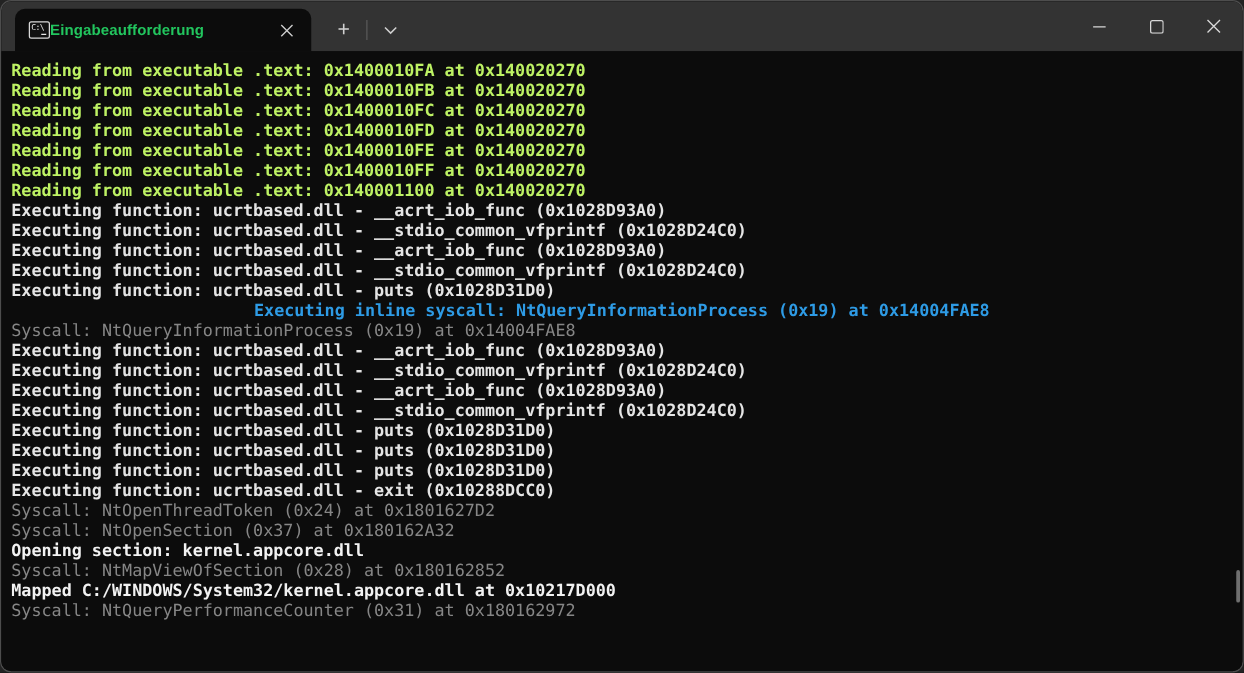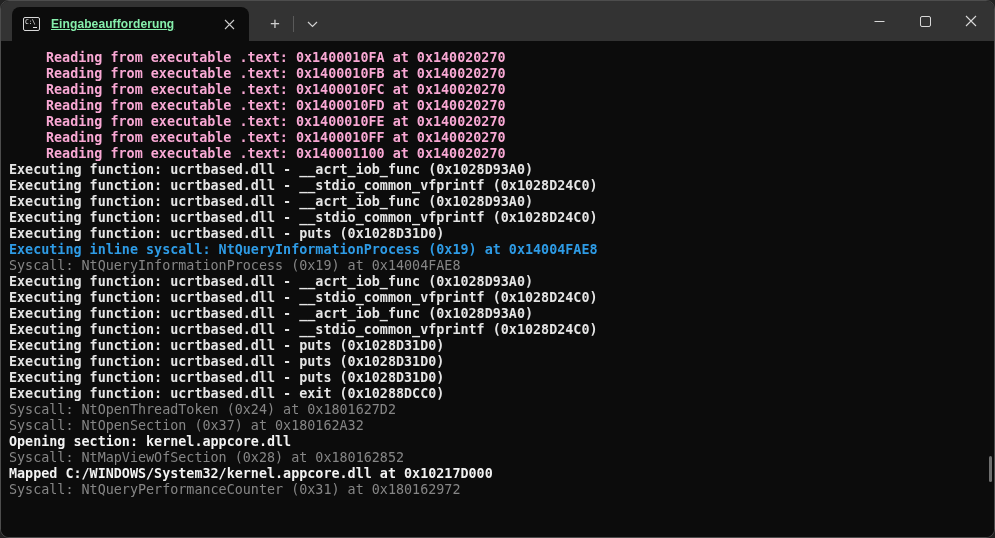--- a/index.html
+++ b/index.html
@@ -42,26 +42,24 @@
     position: absolute; left: 1px; top: 1px;
     font-family: "DejaVu Sans Mono", monospace;
     font-size: 6.5px; line-height: 7px; color: #e6e6e6;
     letter-spacing: -0.5px;
   }
   .cmd-cursor {
     position: absolute; right: 2px; bottom: 2px;
     width: 4px; height: 1.5px; background: #e6e6e6;
   }
   .tab-title {
-    margin-left: 11px;
-    color: #86efac; font-size: 12px; font-weight: 700;
+    color: #22c55e; font-size: 12px; font-weight: 700;
     letter-spacing: 0.1px;
     white-space: nowrap; overflow: hidden;
     flex: 1 1 auto;
-    text-decoration: underline;
   }
   .tab-close {
     width: 24px; height: 24px; flex: 0 0 auto;
     display: flex; align-items: center; justify-content: center;
     border-radius: 4px; color: #cccccc; cursor: pointer;
   }
 
   .tb-btn {
     width: 32px; height: 28px; margin-bottom: 3px;
     display: flex; align-items: center; justify-content: center;
@@ -89,23 +87,23 @@
     padding: 9px 8px 0 8px;
     overflow: hidden;
     cursor: text;
   }
   .line {
     font-family: "DejaVu Sans Mono", monospace;
     font-size: 13.4px; line-height: 16px;
     white-space: pre;
     font-weight: 700;
   }
-  .line.green  { color: #f9a8d4; margin-left: 37px; }
+  .line.green  { color: #bef264; }
   .line.yellow { color: #e5e5e5; }
-  .line.blue   { color: #2E9BE5; }
+  .line.blue   { color: #2E9BE5; text-align: center; }
   .line.white  { color: #F2F2F2; }
   .line.gray   { color: #868686; font-weight: 400; }
 
   .scroll-thumb {
     position: absolute;
     right: 2px; top: 415px;
     width: 3px; height: 26px;
     background: #6f6f6f; border-radius: 2px;
     cursor: pointer;
   }

